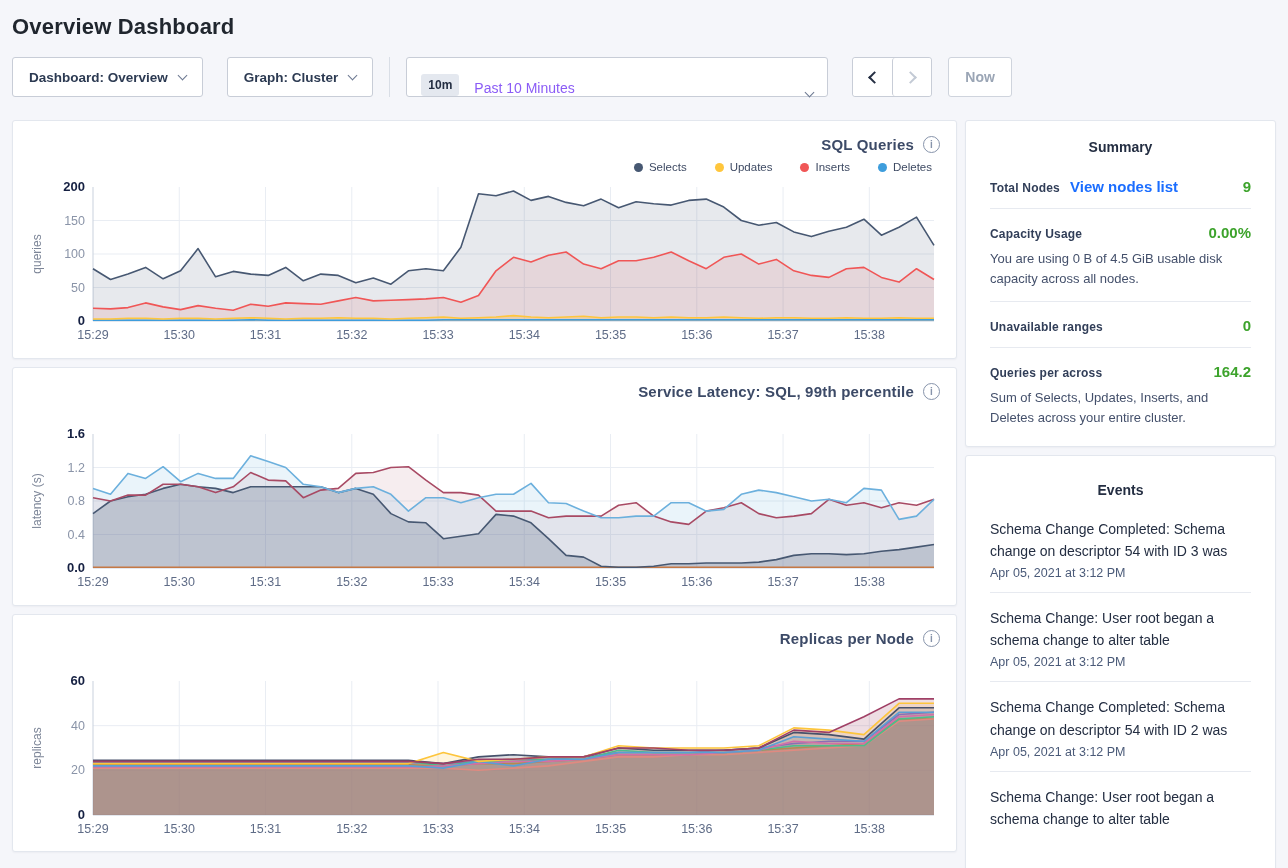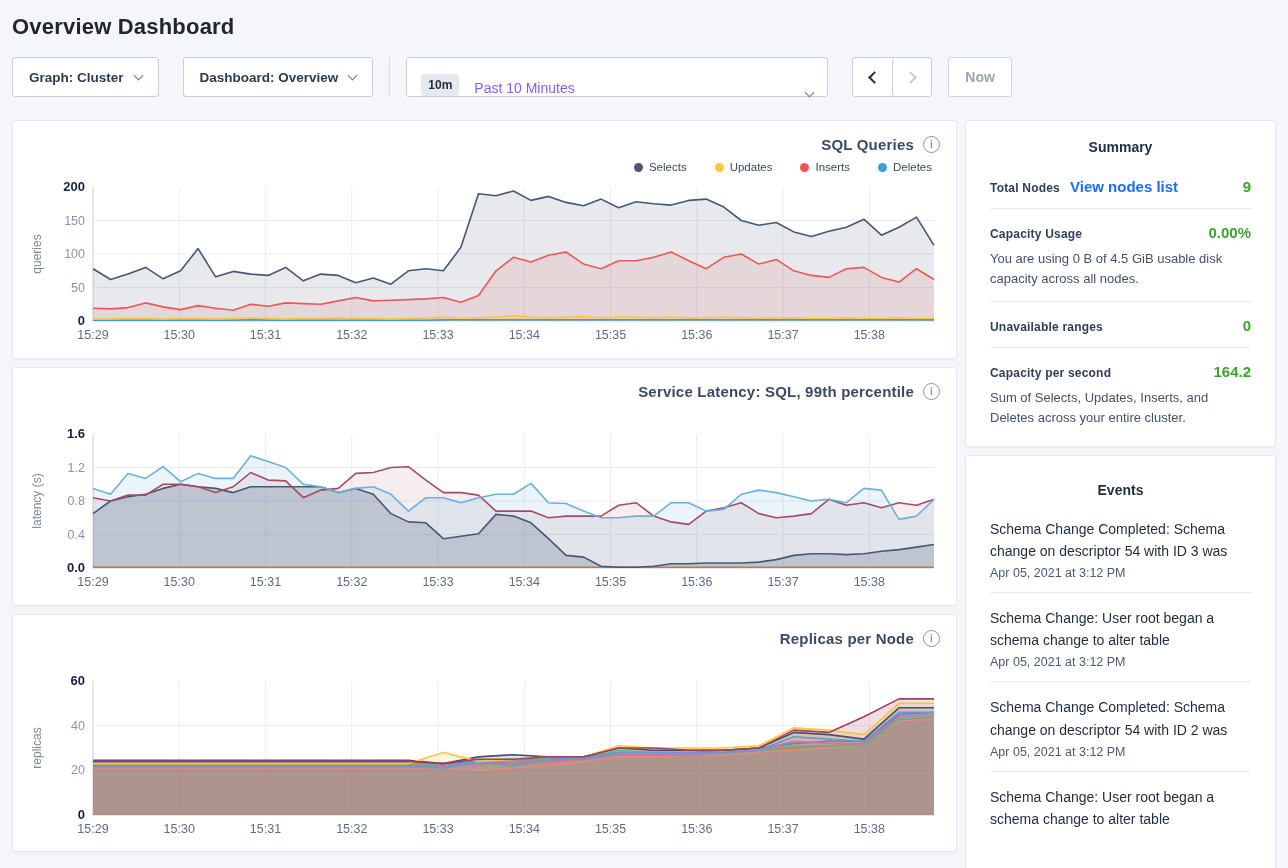--- a/index.html
+++ b/index.html
@@ -105,25 +105,25 @@
 </style>
 </head>
 <body>
 
 <header class="page-header">
   <h1 class="page-title">Overview Dashboard</h1>
 </header>
 
 <div class="toolbar">
   <button class="dd-btn">
-    <span>Graph: Cluster</span>
+    <span>Dashboard: Overview</span>
     <span class="chev"></span>
   </button>
   <button class="dd-btn">
-    <span>Dashboard: Overview</span>
+    <span>Graph: Cluster</span>
     <span class="chev"></span>
   </button>
   <span class="vdivider"></span>
   <div class="time-picker">
     <span class="time-badge">10m</span>
     <span class="time-label">Past 10 Minutes</span>
     <span class="chev"></span>
   </div>
   <div class="arrow-group">
     <button class="arrow-btn">
@@ -333,21 +333,21 @@
 
       <div class="srow">
         <div class="srow-top">
           <span class="srow-label">Unavailable ranges</span>
           <span class="srow-value">0</span>
         </div>
       </div>
 
       <div class="srow">
         <div class="srow-top">
-          <span class="srow-label">Capacity per second</span>
+          <span class="srow-label">Queries per across</span>
           <span class="srow-value">164.2</span>
         </div>
         <p class="srow-sub">Sum of Selects, Updates, Inserts, and Deletes across your entire cluster.</p>
       </div>
 
     </section>
 
     <section class="panel events-panel">
       <h2 class="side-title">Events</h2>
 

